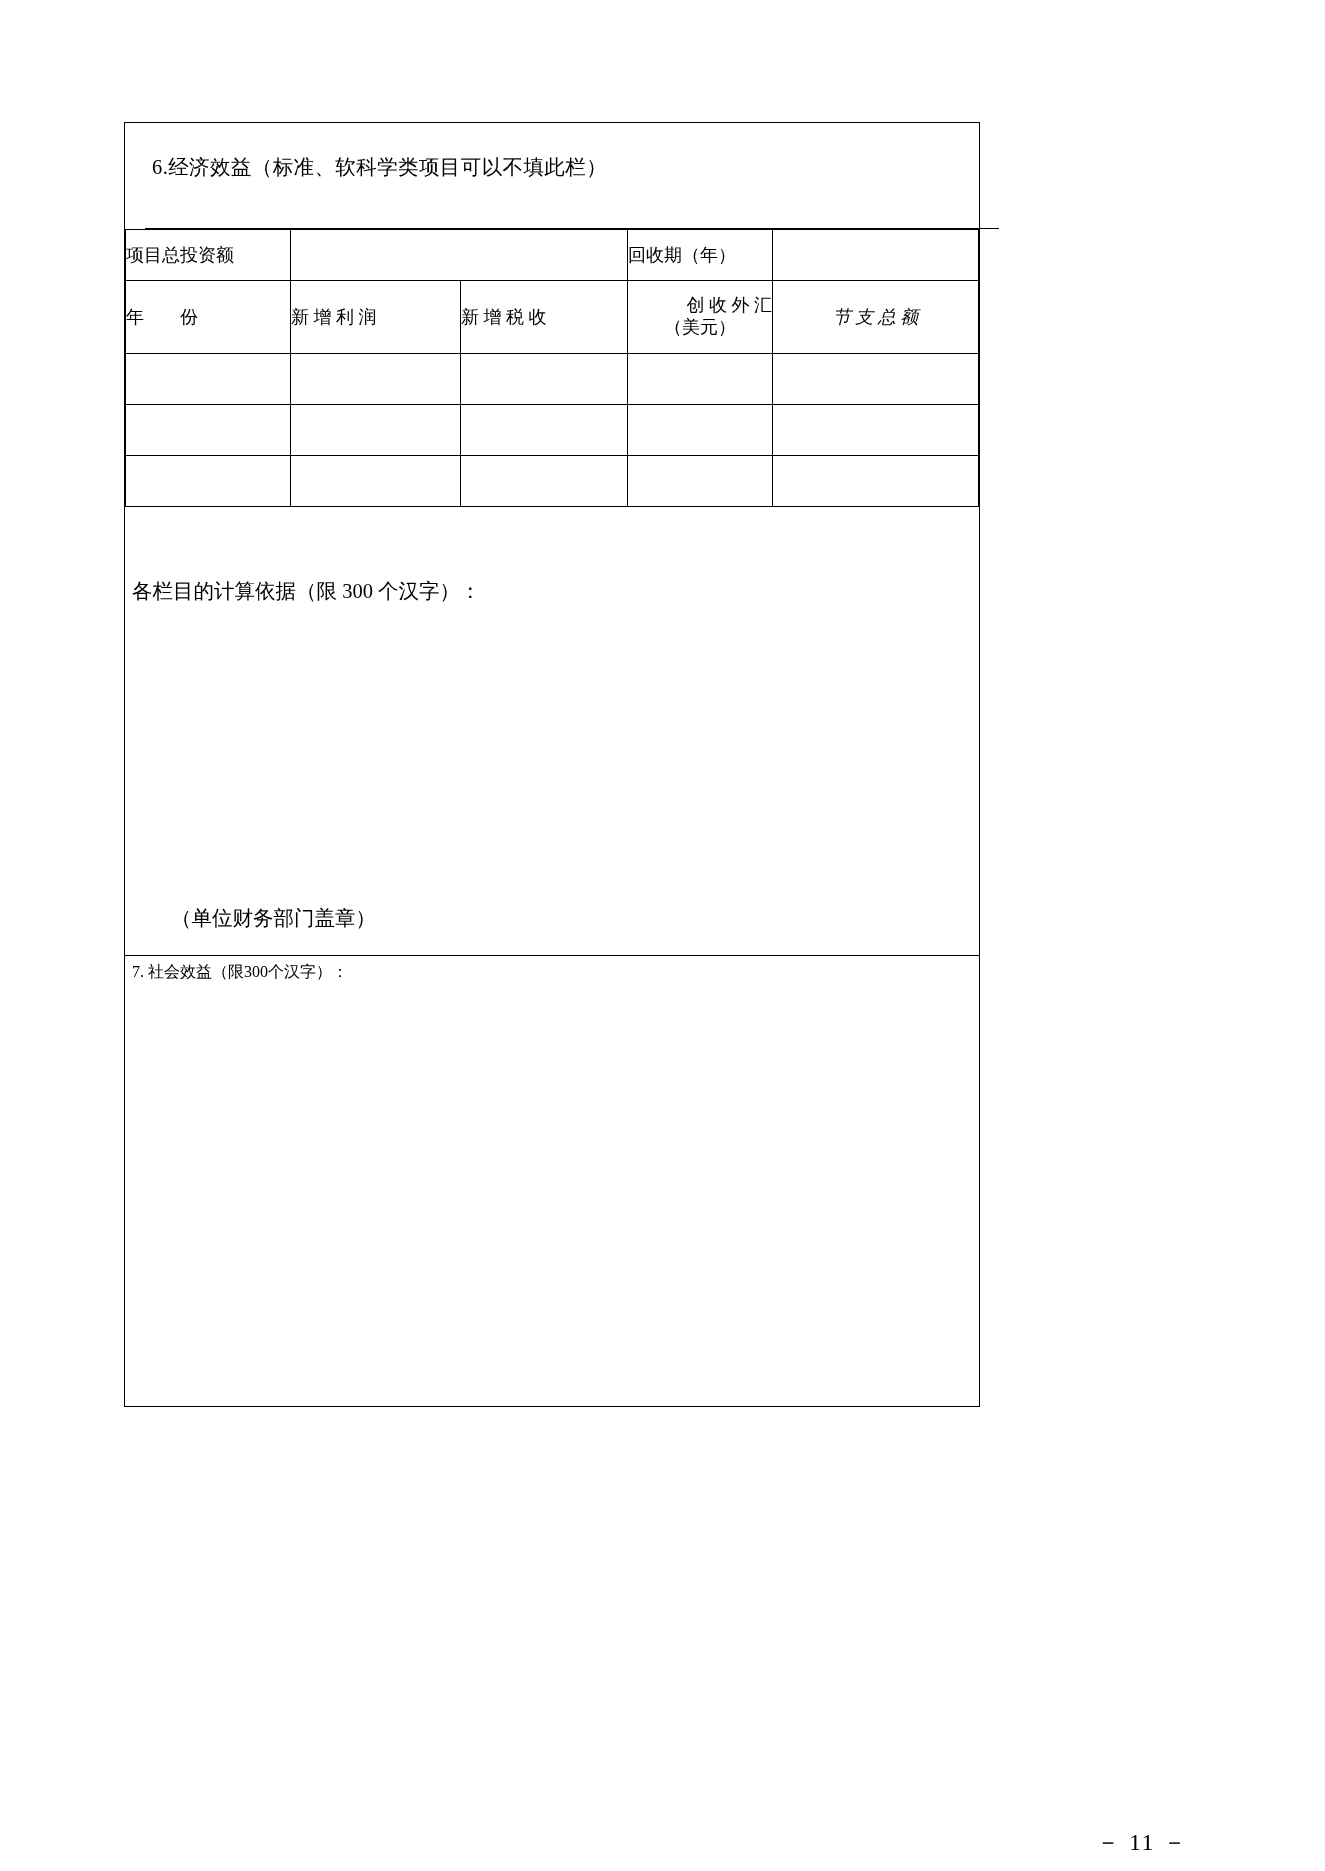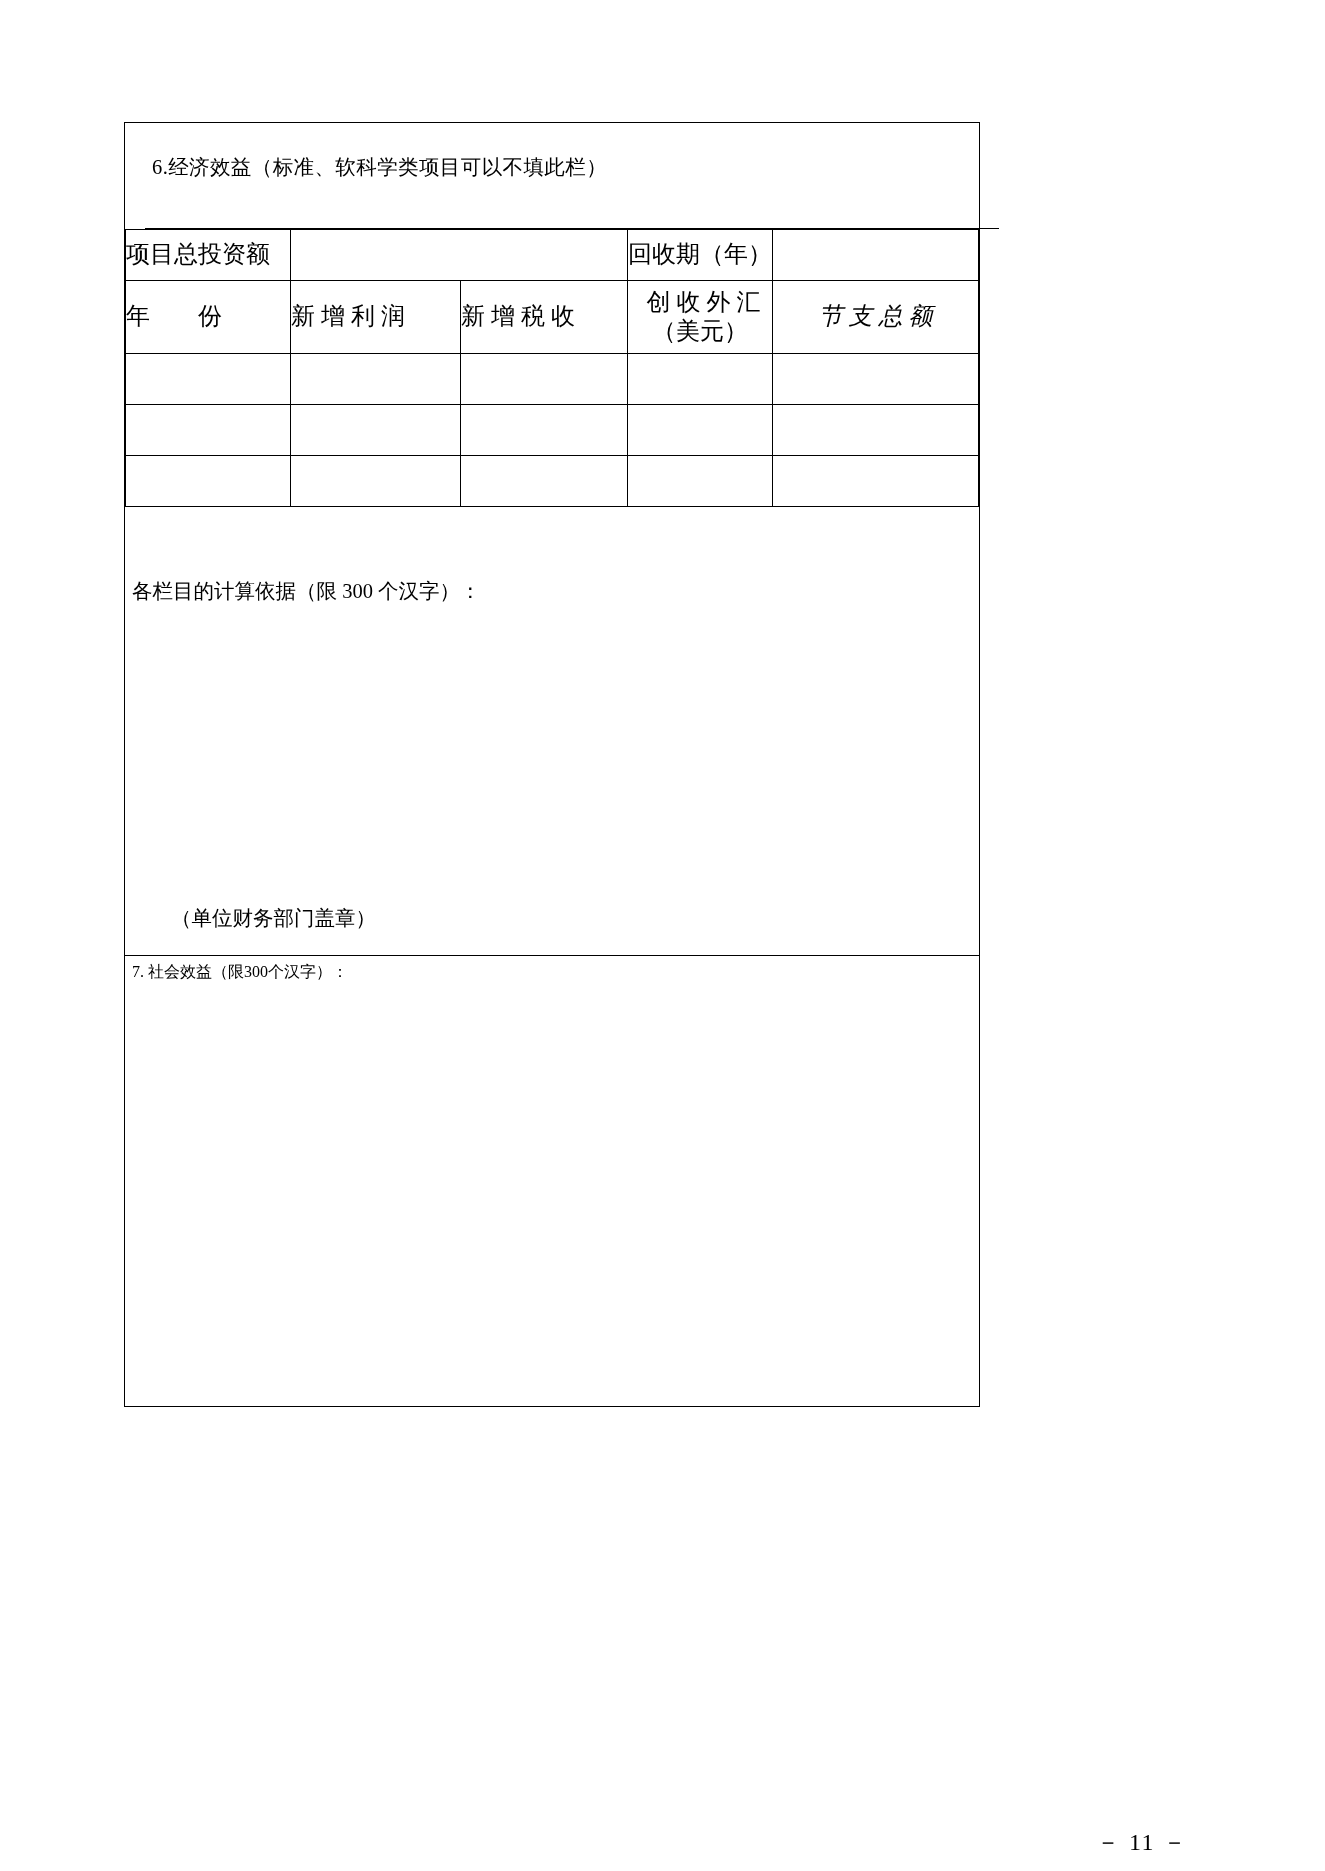--- a/index.html
+++ b/index.html
@@ -54,41 +54,41 @@
     left: 0;
     top: 106px;
     width: 100%;
     border-collapse: collapse;
     table-layout: fixed;
   }
   .tbl td {
     border: 1.6px solid #000;
     padding: 0;
     vertical-align: middle;
-    font-size: 24px;
+    font-size: 18px;
     height: 50px;
     position: relative;
   }
   .cell-pad {
     padding-left: 7px;
     white-space: nowrap;
     line-height: 1.15;
   }
   .cell-center {
     text-align: center;
     white-space: nowrap;
     line-height: 1.15;
     font-style: italic;
   }
   .two-line {
     text-align: center;
     line-height: 1.22;
     font-size: 20.5px;
   }
-  .two-line .l1 { display: block; text-align: center; padding-left: 7px; }
+  .two-line .l1 { display: block; text-align: right; padding-left: 7px; }
   .two-line .l2 { display: block; text-align: center; }
   
   .block-basis {
     position: absolute;
     left: 0;
     top: 436px;
     width: 100%;
     height: 397px;
     box-sizing: border-box;
     border-bottom: 1.6px solid #000;

